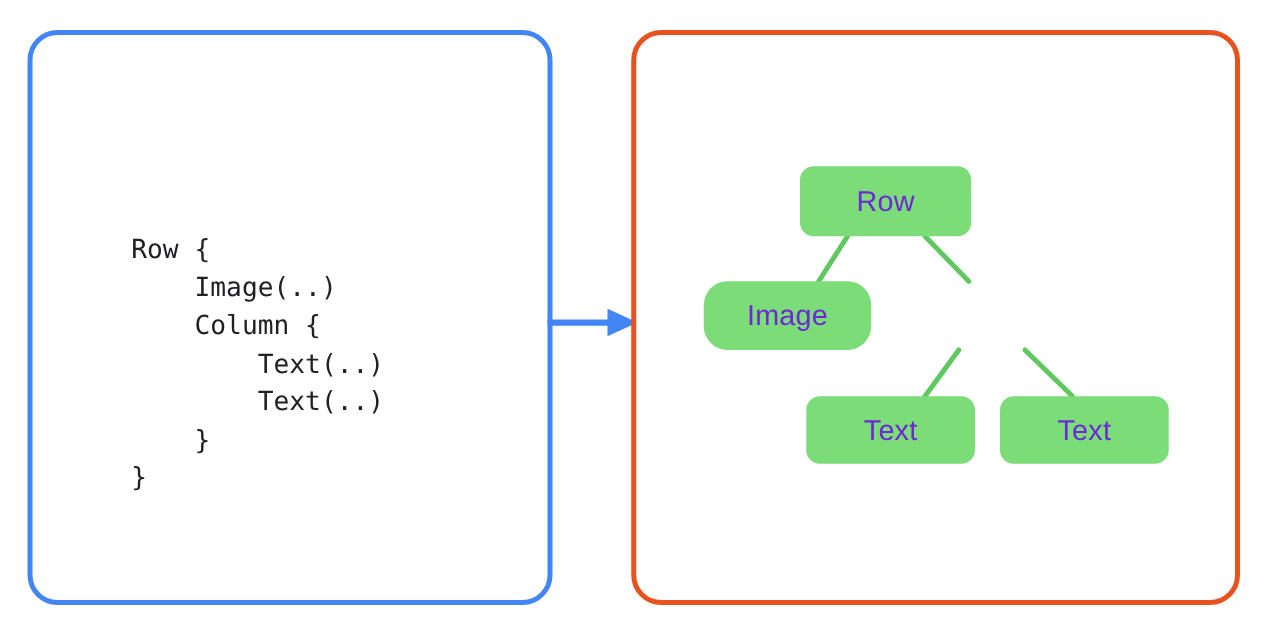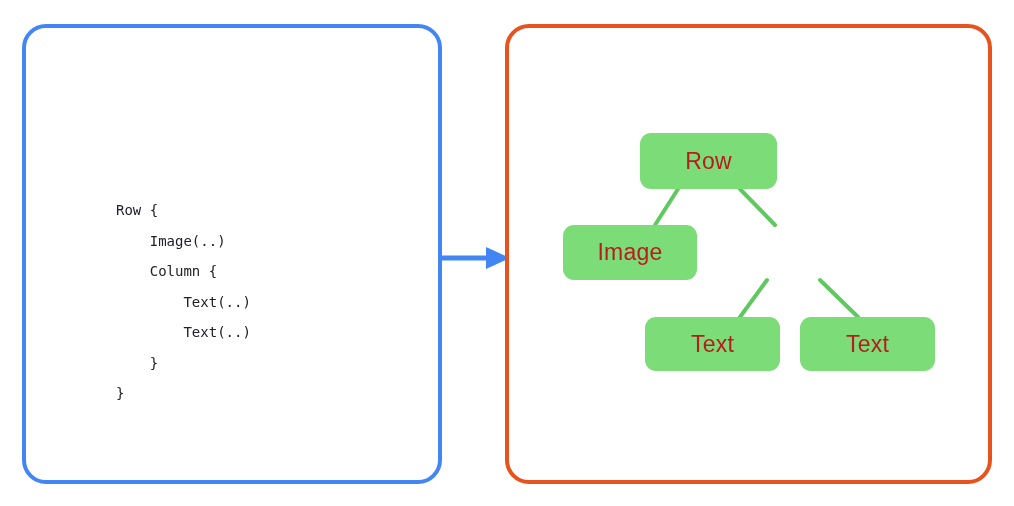--- a/index.html
+++ b/index.html
@@ -43,23 +43,23 @@
     height: 460px;
     border: 4px solid #e8521e;
     border-radius: 24px;
   }
 
   
   #code-block {
     position: absolute;
     left: 78px;
     top: 155px;
-    margin: 12px;
+    margin: 1px;
     font-family: "DejaVu Sans Mono", "Liberation Mono", monospace;
-    font-size: 14px;
+    font-size: 21px;
     line-height: 30.5px;
     color: #202124;
     white-space: pre;
     letter-spacing: 0px;
   }
 
   
   #flow-arrow {
     position: absolute;
     left: 436px;
@@ -74,37 +74,37 @@
     left: 0;
     top: 0;
     width: 1014px;
     height: 506px;
     pointer-events: none;
   }
   .tree-node {
     position: absolute;
     background: #7bdc78;
     border-radius: 11px;
-    color: #b91c1c;
+    color: #6d28d9;
     display: flex;
     align-items: center;
     justify-content: center;
     font-family: "Liberation Sans", sans-serif;
     font-size: 23px;
     font-weight: 400;
     letter-spacing: 0.2px;
     box-sizing: border-box;
     z-index: 2;
   }
   .node-label {
     pointer-events: none;
   }
 
   #node-row    { left: 640px; top: 133px; width: 137px; height: 56px; }
-  #node-image  { left: 563px; top: 225px; width: 134px; height: 55px; }
+  #node-image  { left: 563px; top: 225px; width: 134px; height: 55px; border-radius: 19px; }
   #node-column { left: 720px; top: 225px; width: 134px; height: 55px; }
   #node-text-1 { left: 645px; top: 317px; width: 135px; height: 54px; }
   #node-text-2 { left: 800px; top: 317px; width: 135px; height: 54px; }
 </style>
 </head>
 <body>
 
 <div id="stage">
 
   <div class="panel" id="code-panel">

